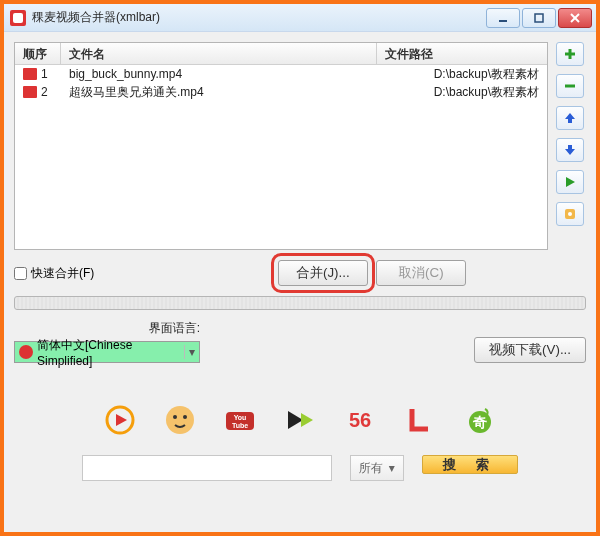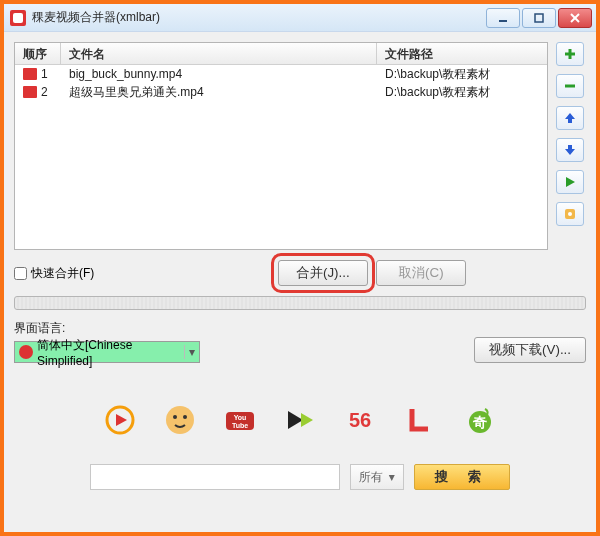--- a/index.html
+++ b/index.html
@@ -80,21 +80,21 @@
 .col.seq { width: 46px; }
 .col.name { flex: 1; }
 .col.path { width: 170px; border-right: none; }
 .filelist-body { flex:1; overflow:hidden; }
 .file-row {
   display: flex; height: 18px; align-items: center; color:#222;
 }
 .file-row .cell { padding: 0 8px; overflow:hidden; white-space:nowrap; }
 .file-row .cseq { width:46px; display:flex; align-items:center; gap:2px;}
 .file-row .cname { flex:1; }
-.file-row .cpath { width:170px; }
+.file-row .cpath { width:170px;text-align:right; }
 .vicon{ width:14px; height:12px; background:#d33; border-radius:1px; display:inline-block; margin-right:2px;}
 
 .side-buttons { width: 30px; display: flex; flex-direction: column; gap: 8px; }
 .sbtn {
   width: 28px; height: 24px;
   border: 1px solid #a8c4e2;
   border-radius: 3px;
   background: linear-gradient(#fdfeff,#e6eef8);
   display:flex; align-items:center; justify-content:center;
   cursor:pointer;
@@ -122,49 +122,49 @@
 }
 .btn:disabled{ color:#999; cursor:default;}
 
 .progress-bar{
   height:14px; border:1px solid #b5b5b5; border-radius:3px;
   background: repeating-linear-gradient(90deg,#e9e9e9,#e9e9e9 2px,#e3e3e3 2px,#e3e3e3 4px);
 }
 
 .lang-row{ display:flex; align-items:flex-end; gap:10px;}
 .lang-block{ display:flex; flex-direction:column; gap:4px;}
-.lang-label{ color:#222; }
+.lang-label{ color:#222;text-align:right; }
 .select{
   height:22px; border:1px solid #9b9b9b; background:#86efac;
   display:flex; align-items:center; padding:0 4px; gap:4px; width:186px;
   cursor:pointer;
 }
 .select .flag{width:14px;height:14px;border-radius:50%;background:#d33;}
 .select .val{flex:1;}
 .select .caret{border-left:1px solid #bbb; padding-left:4px; color:#555;}
 .lang-spacer{flex:1;}
 
 .sites-row{
   margin-top: 30px;
   display:flex; justify-content:center; gap:26px; align-items:center;
 }
 .site{ width:34px; height:34px; cursor:pointer; display:flex;align-items:center;justify-content:center;}
 
 .search-row{
-  display:flex; justify-content:center; gap:10px; margin-top:17px;
+  display:flex; justify-content:center; gap:18px; margin-top:8px;
 }
 .search-box{
   width:250px; height:26px; border:1px solid #c8c8c8; background:#fff;
 }
 .filter-select{
   height:26px; border:1px solid #c8c8c8; background:linear-gradient(#fdfdfd,#ececec);
   display:flex; align-items:center; padding:0 8px; gap:6px; cursor:pointer; color:#666;
 }
 .search-btn{
-  height:26px; padding:0 20px; border:1px solid #d6a83a;
+  height:19px; padding:0 20px; border:1px solid #d6a83a;
   background:linear-gradient(#ffdf7a,#f7b733);
   font-weight:bold; letter-spacing:8px; color:#333;
   border-radius:2px; cursor:pointer;
 }
 </style>
 </head>
 <body>
 
 <div class="window">
   <div class="titlebar">

